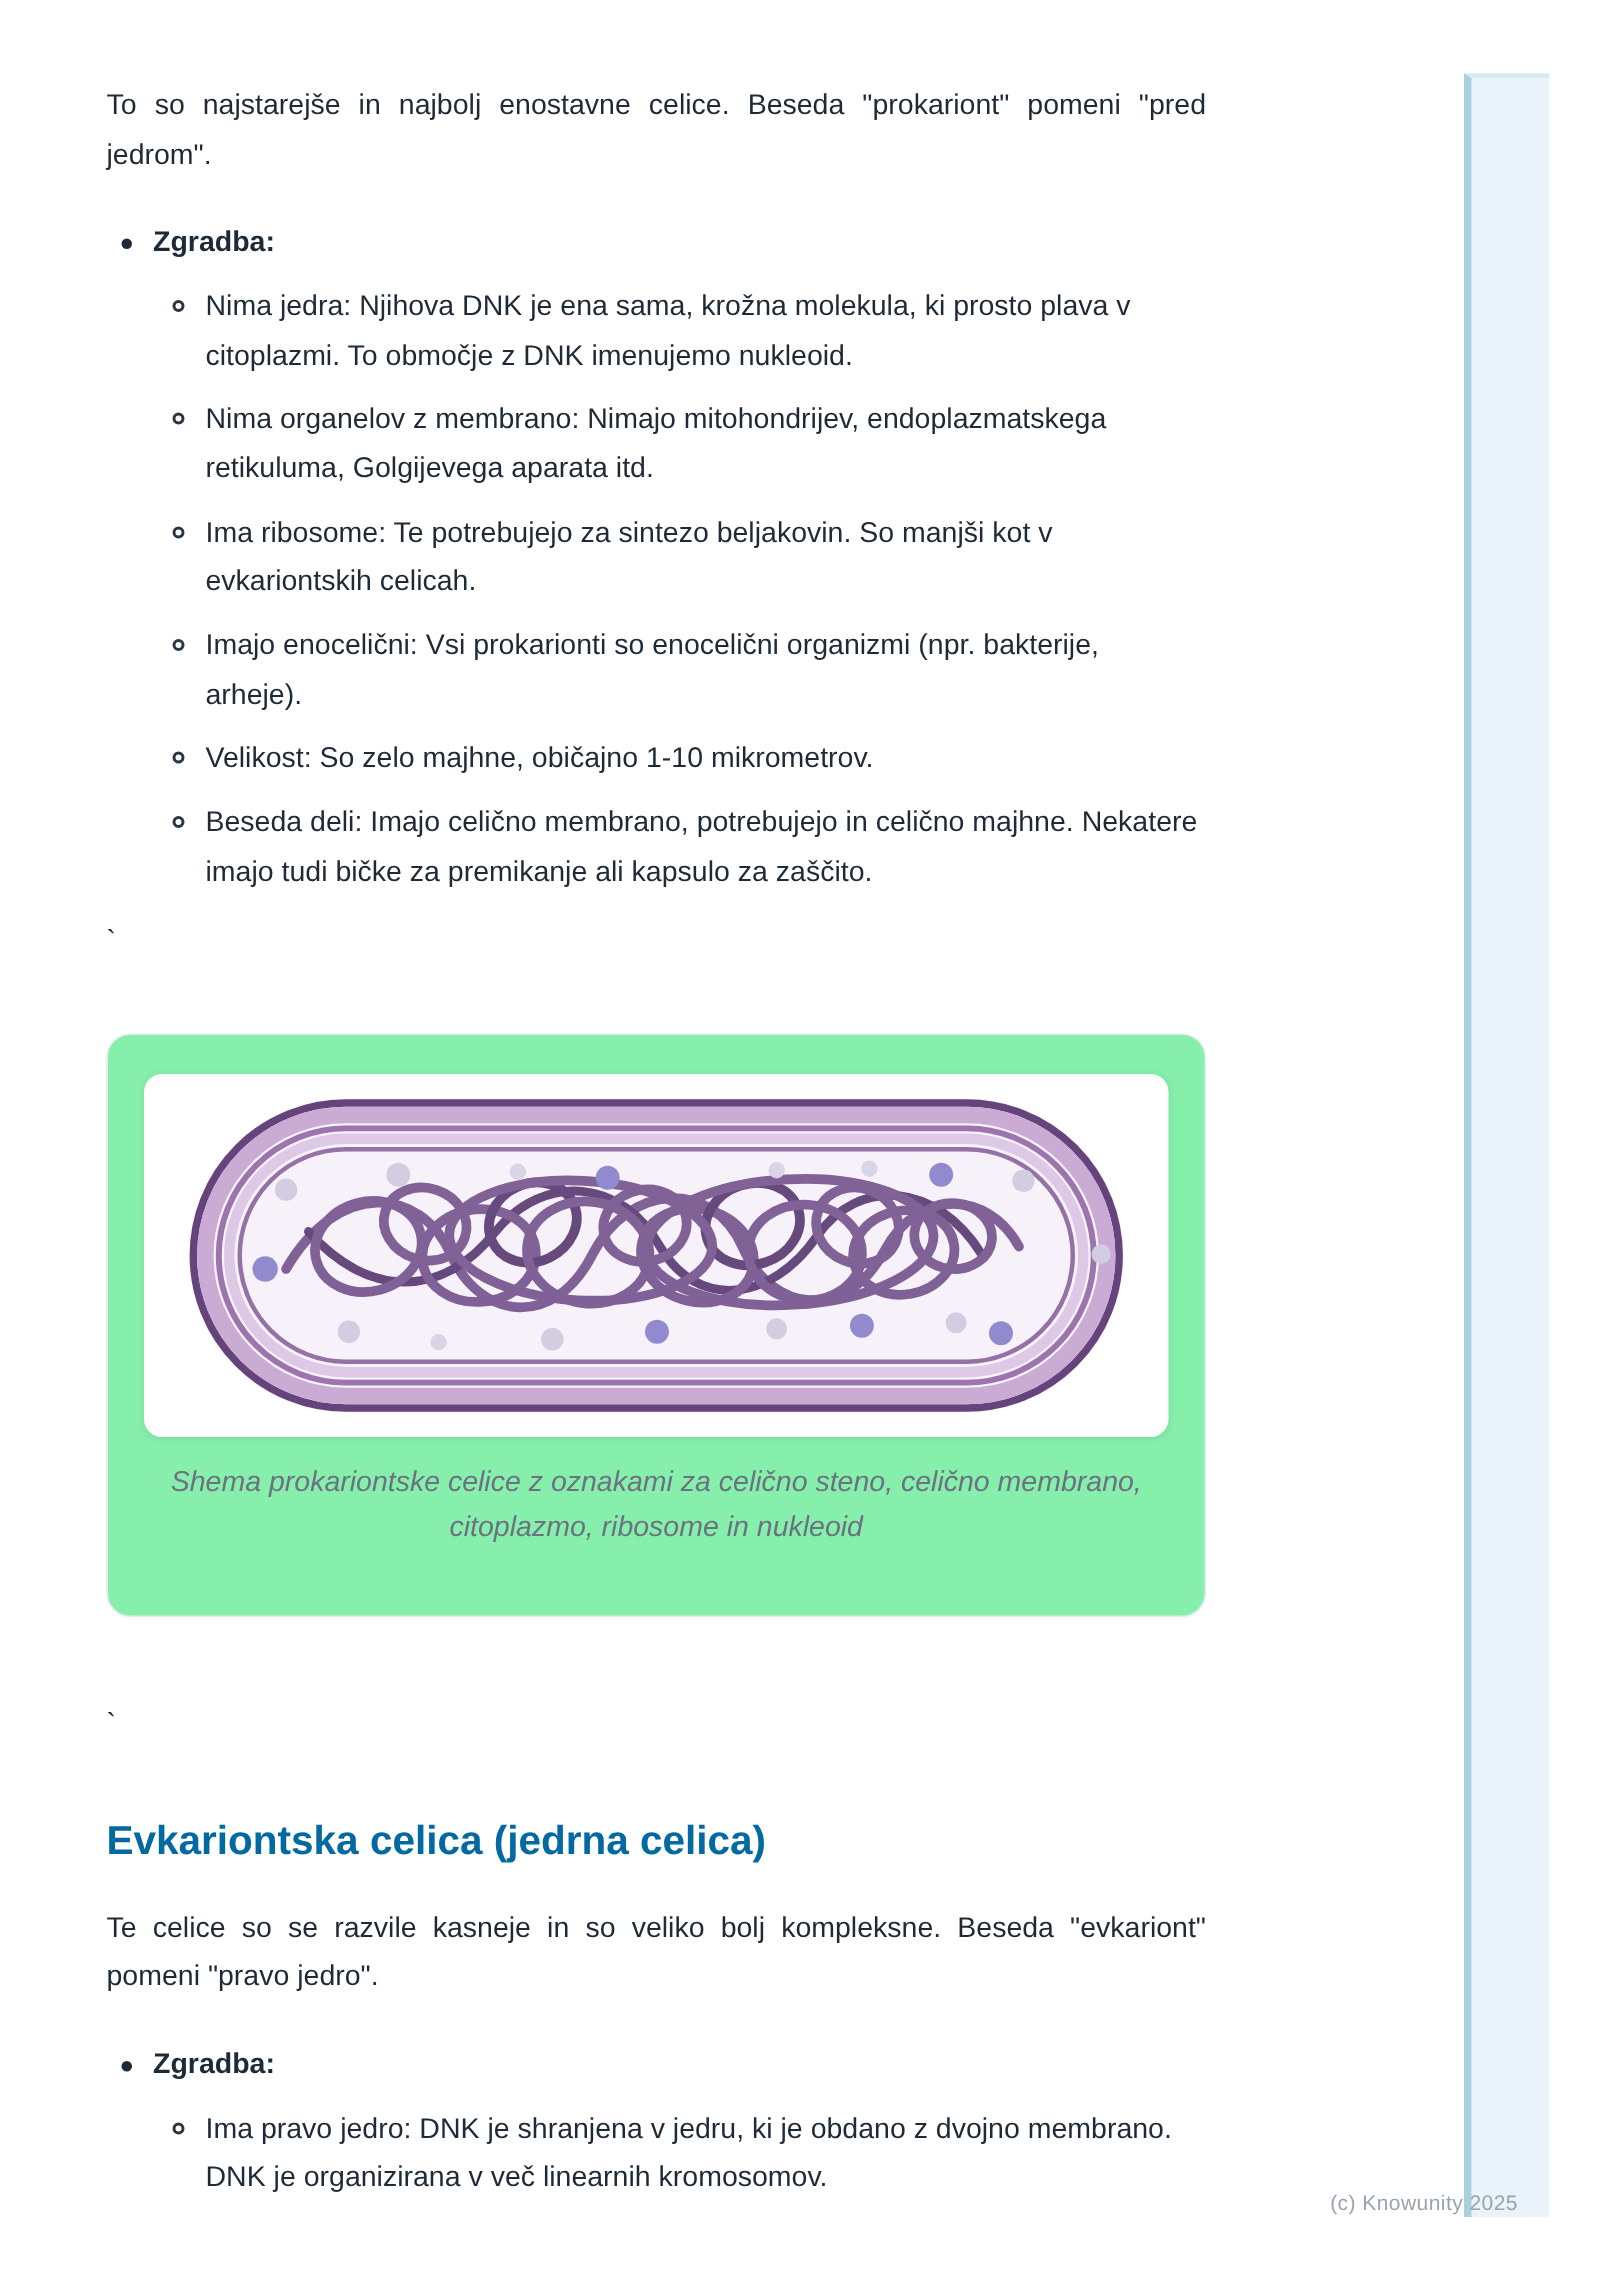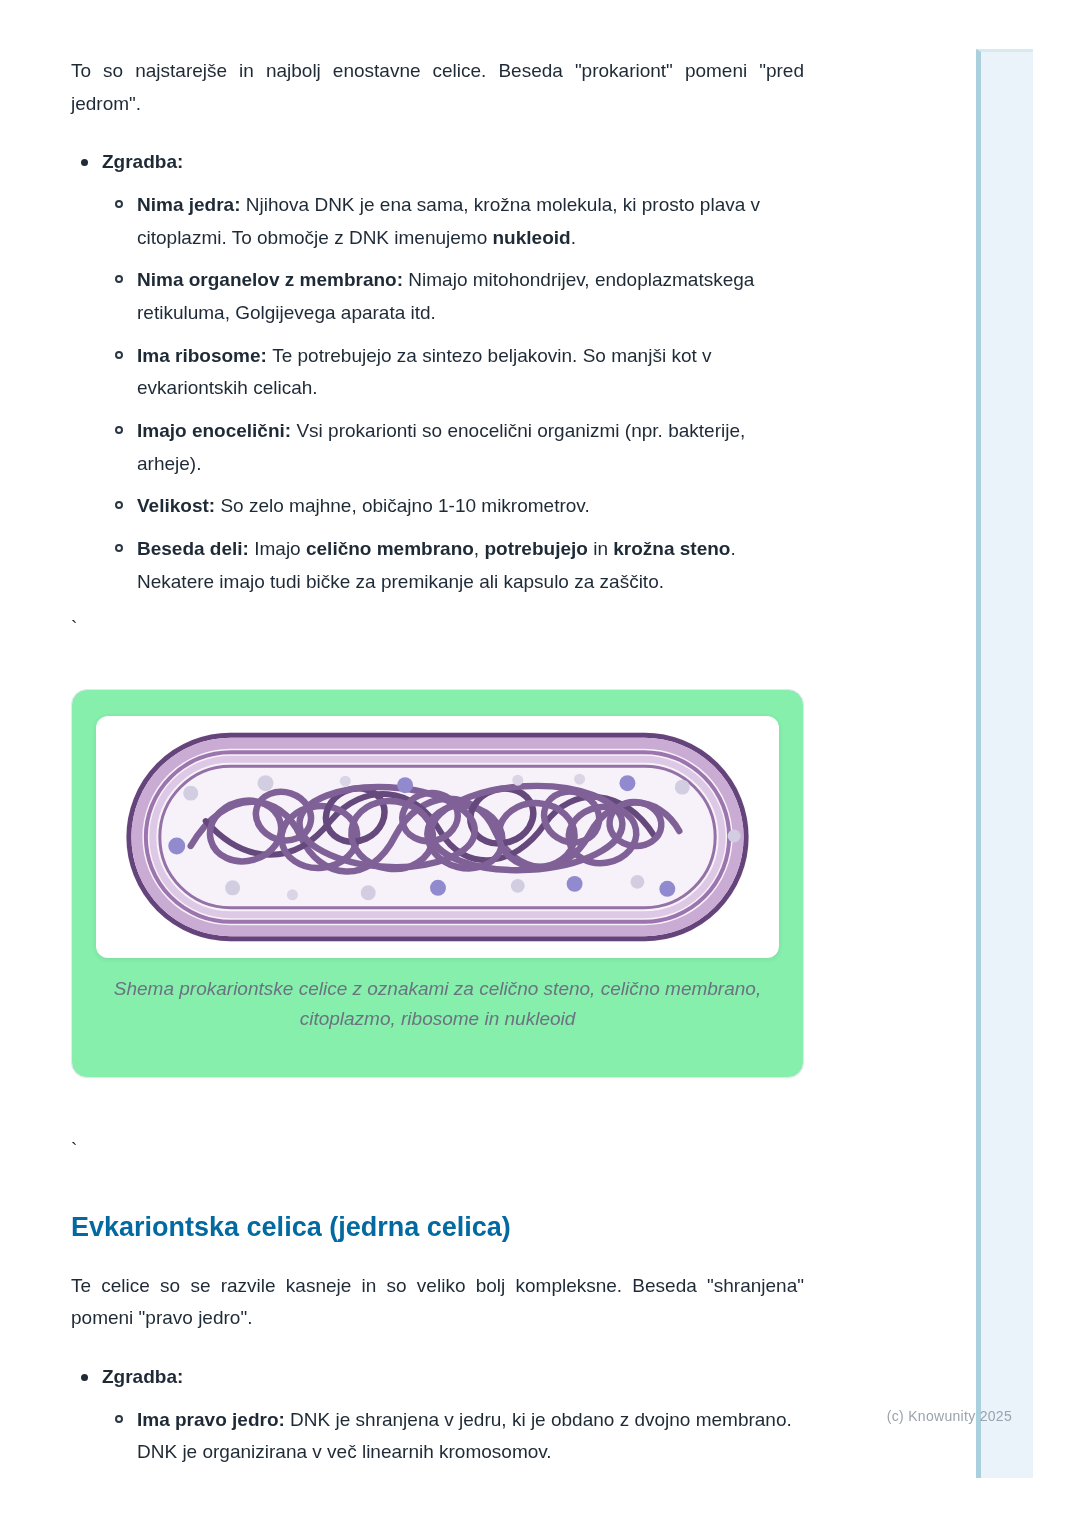--- a/index.html
+++ b/index.html
@@ -37,21 +37,21 @@
   }
   .list-title { font-weight: bold; }
 
   ul.l2 { list-style: none; margin: 10px 0 0 0; padding: 0; }
   ul.l2 > li { position: relative; padding-left: 35px; margin-bottom: 10px; }
   ul.l2 > li::before {
     content: ""; position: absolute; left: 13px; top: 11px;
     width: 8px; height: 8px; box-sizing: border-box;
     border: 2px solid #2b3645; border-radius: 50%;
   }
-  .bold { font-weight: bold; }
+  .bold { font-weight: normal; }
 
   .stray { margin-top: 14px; height: 33px; }
   .stray.second { margin-top: 56px; height: 33px; }
 
   figure.card {
     margin: 44px 0 0 0;
     background: #86efac;
     border: 1px solid #dfebf0;
     border-radius: 16px;
     padding: 26px 24px 44px 24px;
@@ -77,21 +77,21 @@
   h2.heading {
     margin: 44px 0 0 0;
     font-size: 27px;
     font-weight: 700;
     color: #0369a1;
     line-height: 1.2;
   }
   h2.heading + p.para { margin-top: 26px; }
 
   .watermark {
-    position: absolute; top: 1404px; right: 68px;
+    position: absolute; top: 1456px; right: 68px;
     font-size: 14px; color: #9aa3ad;
     z-index: 5; letter-spacing: 0.3px;
   }
 </style>
 </head>
 <body>
 
 <div class="edge-strip"></div>
 
 <main class="content">
@@ -100,21 +100,21 @@
 
   <ul class="l1">
     <li>
       <span class="list-title">Zgradba:</span>
       <ul class="l2">
           <li><span class="bold">Nima jedra: </span><span>Njihova DNK je ena sama, krožna molekula, ki prosto plava v citoplazmi. To območje z DNK imenujemo </span><span class="bold">nukleoid</span><span>.</span></li>
           <li><span class="bold">Nima organelov z membrano: </span><span>Nimajo mitohondrijev, endoplazmatskega retikuluma, Golgijevega aparata itd.</span></li>
           <li><span class="bold">Ima ribosome: </span><span>Te potrebujejo za sintezo beljakovin. So manjši kot v evkariontskih celicah.</span></li>
           <li><span class="bold">Imajo enocelični: </span><span>Vsi prokarionti so enocelični organizmi (npr. bakterije, arheje).</span></li>
           <li><span class="bold">Velikost: </span><span>So zelo majhne, običajno 1-10 mikrometrov.</span></li>
-          <li><span class="bold">Beseda deli: </span><span>Imajo </span><span class="bold">celično membrano</span><span>, </span><span class="bold">potrebujejo</span><span> in </span><span class="bold">krožna steno</span><span>. Nekatere imajo tudi bičke za premikanje ali kapsulo za zaščito.</span></li>
+          <li><span class="bold">Beseda deli: </span><span>Imajo </span><span class="bold">celično membrano</span><span>, </span><span class="bold">potrebujejo</span><span> in </span><span class="bold">celično majhne</span><span>. Nekatere imajo tudi bičke za premikanje ali kapsulo za zaščito.</span></li>
         </ul>
     </li>
   </ul>
 
   <div class="stray">`</div>
 
   <figure class="card">
     <div class="imgbox">
       <svg viewBox="0 0 685 242" preserveAspectRatio="xMidYMid meet">
         <g>
@@ -165,21 +165,21 @@
         </g>
       </svg>
     </div>
     <figcaption class="caption">Shema prokariontske celice z oznakami za celično steno, celično membrano, citoplazmo, ribosome in nukleoid</figcaption>
   </figure>
 
   <div class="stray second">`</div>
 
   <h2 class="heading">Evkariontska celica (jedrna celica)</h2>
 
-  <p class="para">Te celice so se razvile kasneje in so veliko bolj kompleksne. Beseda "shranjena" pomeni "pravo jedro".</p>
+  <p class="para">Te celice so se razvile kasneje in so veliko bolj kompleksne. Beseda "evkariont" pomeni "pravo jedro".</p>
 
   <ul class="l1">
     <li>
       <span class="list-title">Zgradba:</span>
       <ul class="l2">
           <li><span class="bold">Ima pravo jedro: </span><span>DNK je shranjena v jedru, ki je obdano z dvojno membrano. DNK je organizirana v več linearnih kromosomov.</span></li>
         </ul>
     </li>
   </ul>
 

